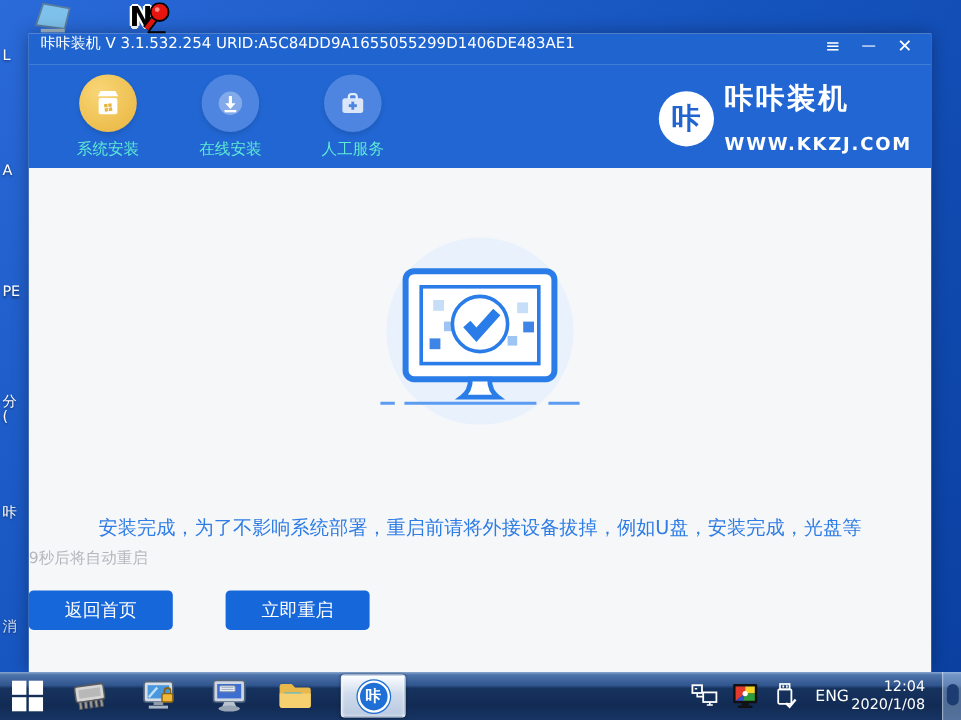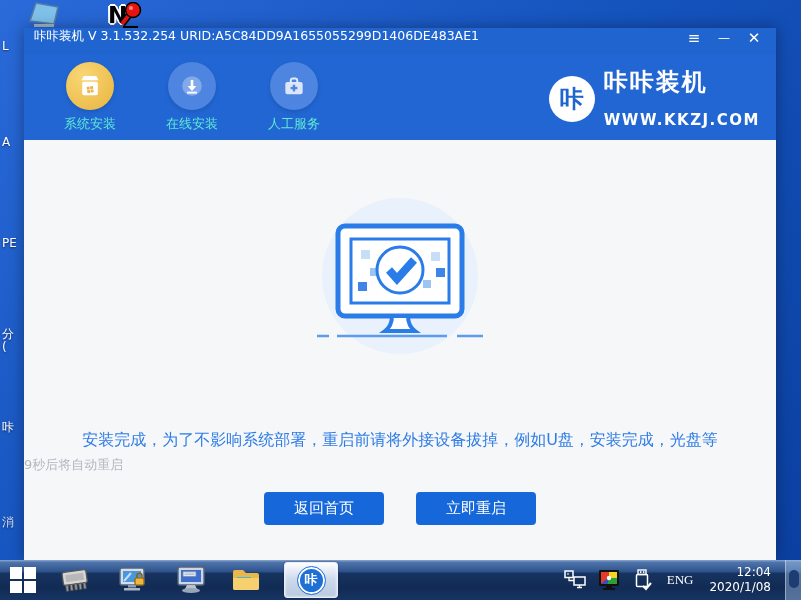--- a/index.html
+++ b/index.html
@@ -62,21 +62,21 @@
   .illus { position:absolute; left:50%; top:58px; transform:translateX(-50%); }
 
   .msg {
     position:absolute; top:290px; width:100%; text-align:center;
     color:#2e7ce5; font-size:16px;
   }
   .countdown {
     position:absolute; top:316px; width:100%; text-align:left;
     color:#b3b7bd; font-size:13px;
   }
-  .btn-row { position:absolute; top:352px; width:100%; display:flex; justify-content:center; gap:32px; }
+  .btn-row { position:absolute; top:352px; width:100%; display:flex; justify-content:flex-start; gap:44px; }
   .btn {
     width:120px; height:33px; background:#1667da; color:#fff; font-size:15px;
     border:none; border-radius:4px; cursor:pointer; font-family:inherit;
   }
 
   
   .taskbar {
     position:absolute; left:0; bottom:0; width:801px; height:40px;
     background:linear-gradient(180deg,#8aa8d1 0%,#4f74ab 6%,#30548d 28%,#16335f 34%,#112b54 70%,#173463 100%);
     display:flex; align-items:center;
@@ -92,21 +92,21 @@
     display:flex; align-items:center; justify-content:center;
   }
   .app-circle {
     width:27px; height:27px; border-radius:50%; background:#1e6fd6;
     border:2px solid #fff; outline:1px solid #1e6fd6;
     color:#fff; font-size:13px; font-weight:bold;
     display:flex; align-items:center; justify-content:center;
   }
   .tray { margin-left:auto; display:flex; align-items:center; height:100%; }
   .tray-icon { margin-right:10px; display:flex; align-items:center; cursor:pointer; }
-  .lang { color:#fff; font-size:13px; margin:0 16px 0 4px; cursor:pointer;font-family:Liberation Serif, serif; }
+  .lang { color:#fff; font-size:13px; margin:0 2px 0 4px; cursor:pointer; }
   .clock { color:#fff; font-size:12px; text-align:right; line-height:15px; margin-right:14px; cursor:pointer; }
   .show-desktop {
     width:16px; height:40px; background:rgba(160,190,230,.45);
     border-left:1px solid rgba(255,255,255,.4); position:relative; cursor:pointer;
   }
   .show-desktop::after {
     content:""; position:absolute; left:3px; top:10px; width:10px; height:18px;
     border-radius:5px; background:#1c3c72;
   }
 </style>

